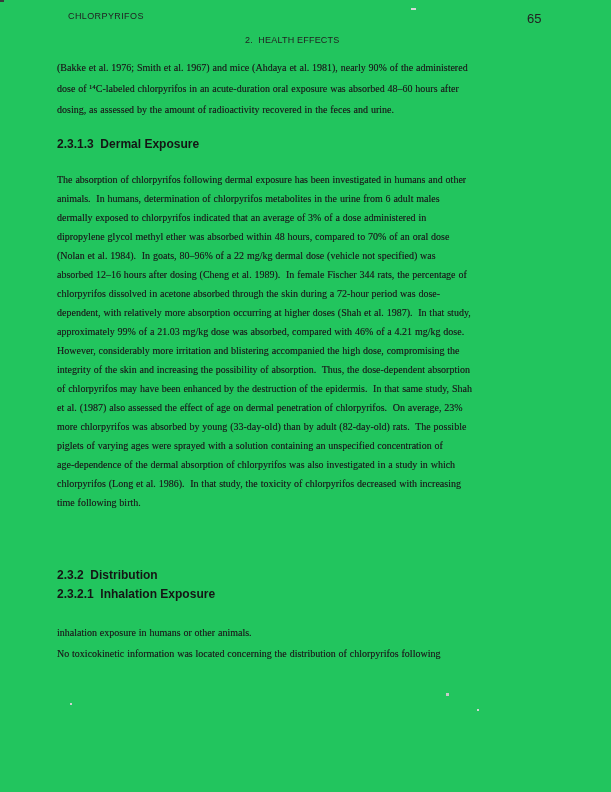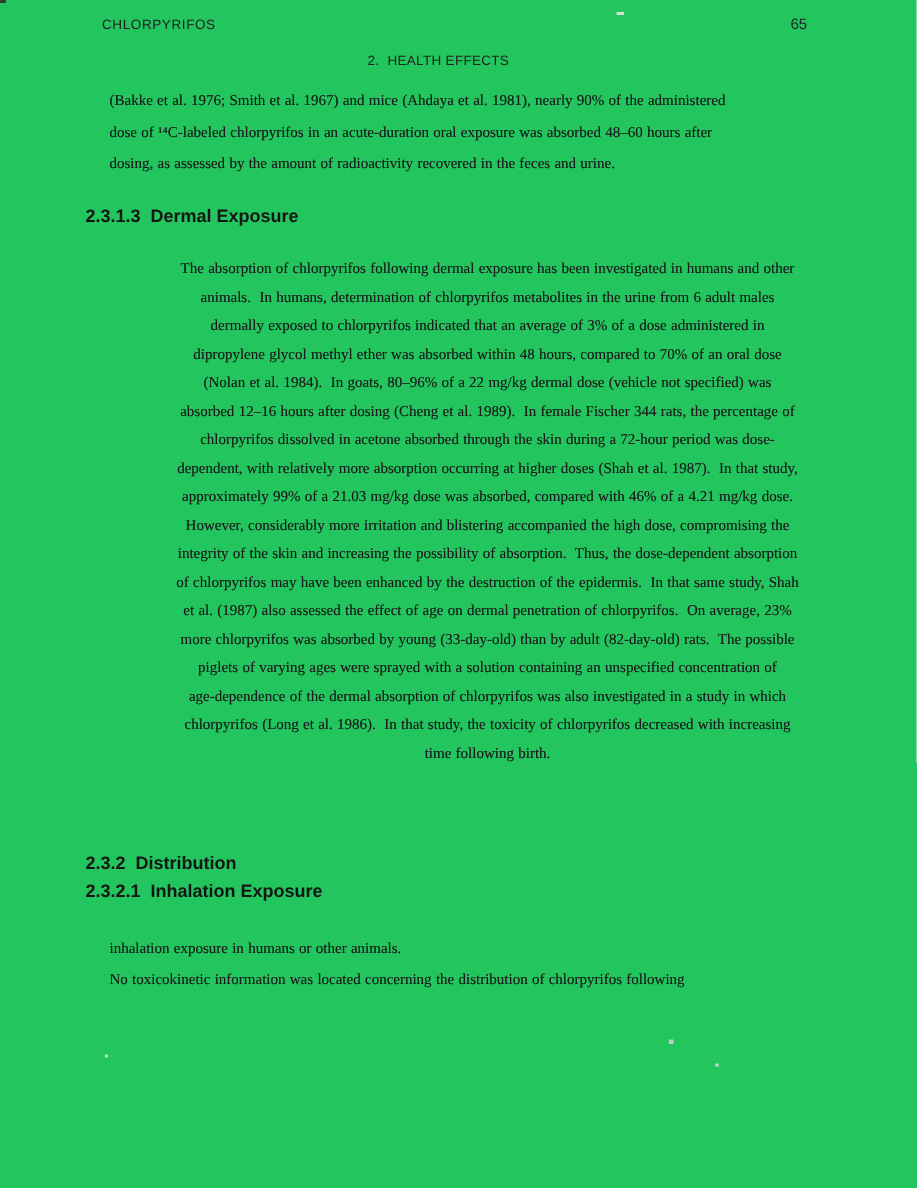--- a/index.html
+++ b/index.html
@@ -24,21 +24,21 @@
     font-size: 9px;
     letter-spacing: 0.4px;
     color: #222;
     white-space: pre;
   }
   .page-number {
     position: absolute;
     top: 11px;
     left: 527px;
     font-family: "Liberation Sans", "DejaVu Sans", sans-serif;
-    font-size: 10px;
+    font-size: 13px;
     color: #222;
     white-space: pre;
   }
   .chapter-header {
     position: absolute;
     top: 35px;
     left: 245px;
     font-family: "Liberation Sans", "DejaVu Sans", sans-serif;
     font-size: 9px;
     letter-spacing: 0.2px;
@@ -51,28 +51,27 @@
     width: 520px;
     font-size: 10px;
     color: #1b1b1b;
     text-shadow: 0 0 0.4px rgba(30,30,30,0.55);
     word-spacing: 0.35px;
   }
   .para .line {
     white-space: pre;
     height: 19px;
     line-height: 19px;
-    margin-left: 16px;
   }
   .para.loose .line {
     height: 21px;
     line-height: 21px;
   }
   .p1 { top: 57px; }
-  .p2 { top: 170px; text-align: center; }
+  .p2 { top: 170px; }
   .p3 { top: 622px; }
   .heading {
     position: absolute;
     left: 57px;
     font-family: "Liberation Sans", "DejaVu Sans", sans-serif;
     font-size: 12px;
     font-weight: bold;
     color: #151515;
     white-space: pre;
     line-height: 16px;

